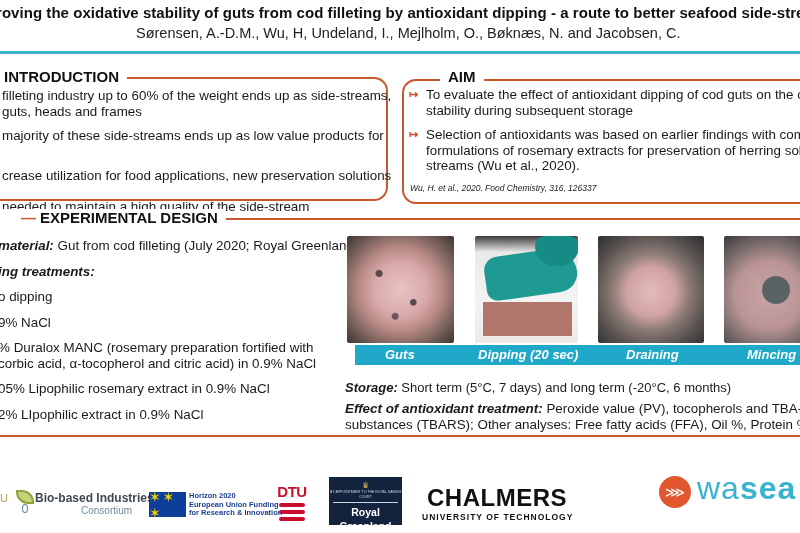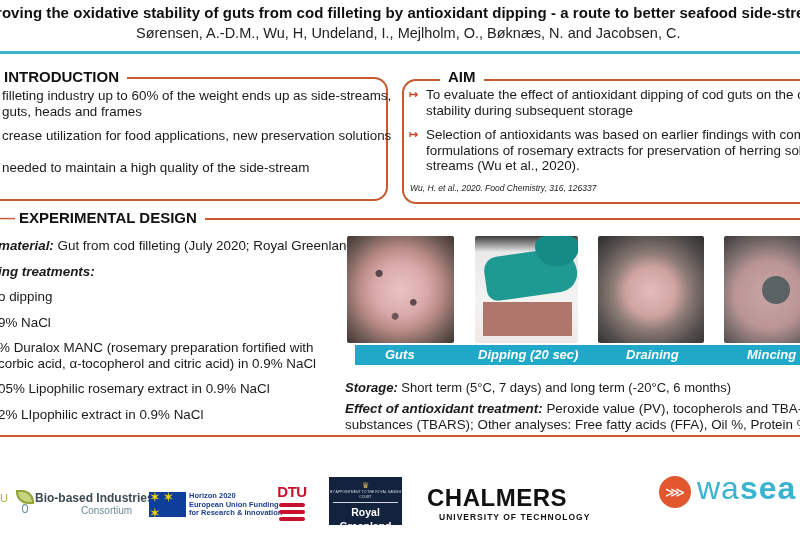--- a/index.html
+++ b/index.html
@@ -19,21 +19,21 @@
   .intro-text p { margin-bottom: 9px; white-space: nowrap; }
 
   .aim-box { left: 402px; top: 79px; width: 420px; height: 125px; border-right: none; border-top-right-radius: 0; border-bottom-right-radius: 0; }
   .aim-label { left: 440px; top: 68px; }
   .aim-list { position: absolute; left: 409px; top: 87px; width: 400px; font-size: 13.4px; line-height: 15.5px; color: #1a1a1a; }
   .aim-item { position: relative; padding-left: 17px; margin-bottom: 9px; white-space: nowrap; }
   .aim-arrow { position: absolute; left: 0; top: 0; color: #d9472b; font-size: 11px; font-weight: bold; }
   .aim-ref { position: absolute; left: 410px; top: 183px; font-size: 8.5px; font-style: italic; color: #222; white-space: nowrap; }
 
   .exp-rule { position: absolute; left: 0; top: 218px; width: 800px; height: 2px; background: #c65a2e; }
-  .exp-label { left: 0px; top: 209px; padding-left: 0; }
+  .exp-label { left: 0px; top: 209px; padding-left: 21px; }
   .exp-left { position: absolute; left: -2px; top: 238px; width: 335px; font-size: 13.4px; line-height: 15.5px; color: #1a1a1a; }
   .exp-left p { white-space: nowrap; margin-bottom: 10px; }
   .bi { font-weight: bold; font-style: italic; }
 
   .photos { position: absolute; left: 347px; top: 236px; width: 460px; height: 107px; }
   .photo { position: absolute; top: 0; height: 107px; border-radius: 2px; overflow: hidden; }
   .p1 { left: 0; width: 107px; background: radial-gradient(circle at 50% 50%, #e8c4c4 0%, #d9a9aa 35%, #b88a85 55%, #6f5a55 80%, #3e3431 100%); }
   .p1::after { content:""; position:absolute; inset:0; background: radial-gradient(circle at 30% 35%, rgba(40,30,40,.7) 0 3%, transparent 4%), radial-gradient(circle at 62% 62%, rgba(40,30,40,.7) 0 3%, transparent 4%), radial-gradient(circle at 45% 75%, rgba(40,30,40,.6) 0 3%, transparent 4%); }
   .p2 { left: 128px; width: 103px; background: linear-gradient(180deg, #3b3b3b 0%, #e9e9e9 15%, #f3f3f3 60%, #efe9e6 100%); }
   .p2 .liquid { position:absolute; left:8px; right:6px; top:66px; height:34px; background:#b0756b; }
@@ -65,38 +65,39 @@
   .dtu-text { font-size: 15px; font-weight: bold; color: #c8102e; letter-spacing: -0.5px; }
   .dtu-bar { height: 4px; margin: 3px 2px 0; background: #c8102e; border-radius: 2px; }
 
   .rg { left: 329px; top: 477px; width: 73px; height: 48px; background: #14233d; color: #fff; text-align:center; }
   .rg-crown { font-size: 8px; color: #d9b85b; margin-top: 4px; line-height: 9px; }
   .rg-small { font-size: 3.5px; color:#cfd6df; line-height: 5px; }
   .rg-line { height: 1px; background:#cfd6df; margin: 2px 4px; }
   .rg-name { font-size: 10.5px; font-weight: bold; line-height: 14px; }
 
   .chalmers { left: 427px; top: 484px; font-size: 24px; font-weight: bold; letter-spacing: 0.5px; color: #111; white-space: nowrap; }
-  .chalmers-sub { left: 431px; top: 512px; font-size: 8.5px; font-weight: bold; letter-spacing: 1px; color: #111; white-space: nowrap; padding-left: 8px; }
+  .chalmers-sub { left: 414px; top: 512px; font-size: 8.5px; font-weight: bold; letter-spacing: 1px; color: #111; white-space: nowrap; padding-left: 8px; }
 
   .wasea-circle { left: 659px; top: 476px; width: 32px; height: 32px; border-radius: 50%; background: #e2572d; color:#fff; font-size: 14px; text-align:center; line-height: 32px; }
   .wasea-text { left: 697px; top: 470px; font-size: 32px; color: #39b3cf; white-space: nowrap; letter-spacing: 1px; }
   .wasea-text b { font-weight: bold; }
 </style>
 </head>
 <body>
 
 <div class="title">roving the oxidative stability of guts from cod filleting by antioxidant dipping - a route to better seafood side-stream utilizat</div>
 <div class="authors">Sørensen, A.-D.M., Wu, H, Undeland, I., Mejlholm, O., Bøknæs, N. and Jacobsen, C.</div>
 <div class="title-rule"></div>
 
 <div class="box intro-box"></div>
 <div class="section-label intro-label">INTRODUCTION</div>
 <div class="intro-text">
   <p style="margin-bottom:0">filleting industry up to 60% of the weight ends up as side-streams,</p>
   <p>guts, heads and frames</p>
+  <p style="margin-bottom:24px">majority of these side-streams ends up as low value products for</p>
   <p style="margin-bottom:16px">crease utilization for food applications, new preservation solutions</p>
   <p>needed to maintain a high quality of the side-stream</p>
 </div>
 
 <div class="box aim-box"></div>
 <div class="section-label aim-label">AIM</div>
 <div class="aim-list">
   <div class="aim-item">
     <span class="aim-arrow">↦</span>
     <div>To evaluate the effect of antioxidant dipping of cod guts on the oxi</div>

